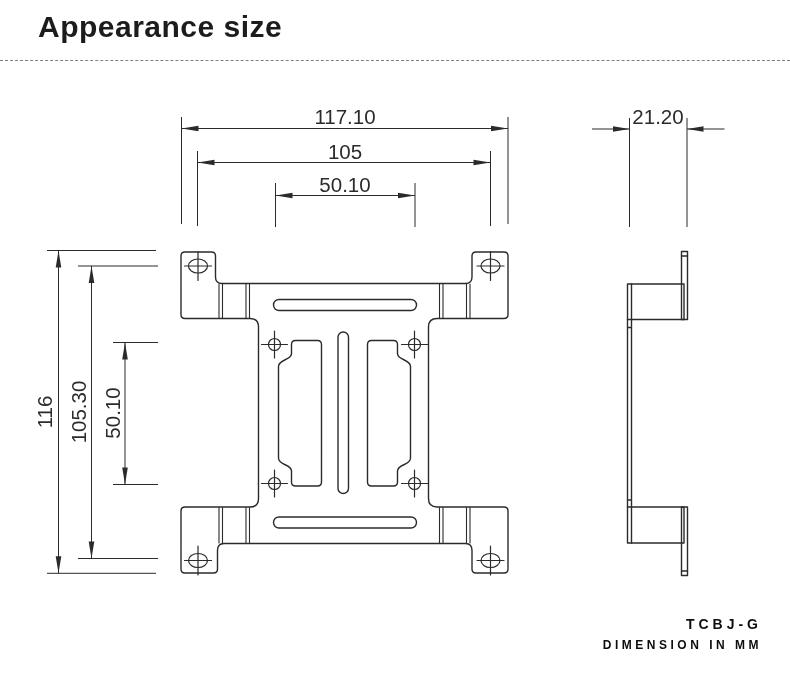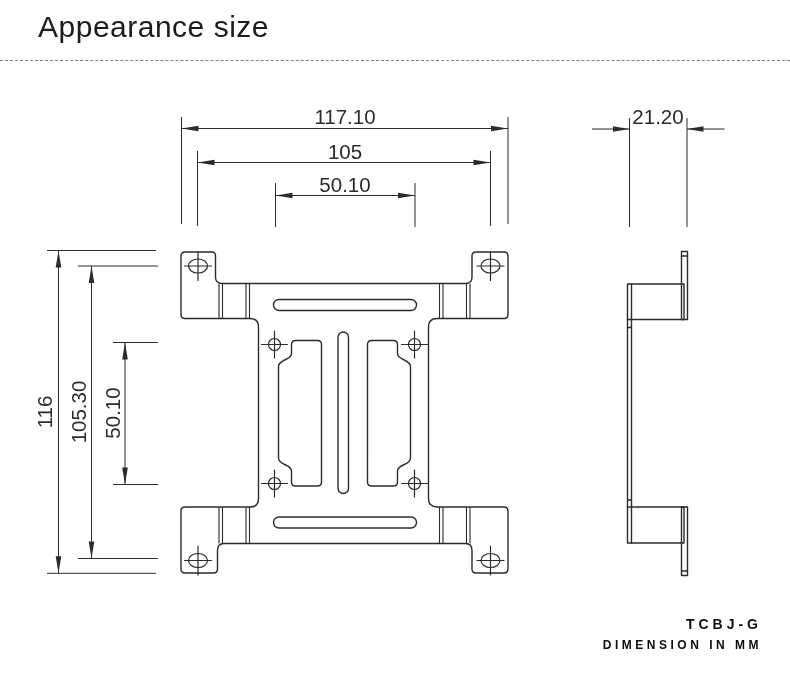--- a/index.html
+++ b/index.html
@@ -2,21 +2,21 @@
 <html><head>
 <meta charset="utf-8">
 <style>
   html,body{margin:0;padding:0;}
   body{
     width:790px;height:680px;position:relative;background:#ffffff;
     font-family:"Liberation Sans", sans-serif;overflow:hidden;
   }
   .page-title{
     position:absolute;left:38px;top:10px;
-    font-size:30px;font-weight:400;color:#1c1c1c;letter-spacing:0.5px;
+    font-size:30px;font-weight:700;color:#1c1c1c;letter-spacing:0.5px;
   }
   .divider{
     position:absolute;left:0;top:60px;width:790px;height:0;
     border-top:1.5px dashed #808080;
   }
   svg.drawing{position:absolute;left:0;top:0;}
   .footer{
     position:absolute;right:28px;text-align:left;color:#0d0d0d;font-weight:700;
   }
   .footer.model{top:616px;font-size:14px;letter-spacing:4px;}

